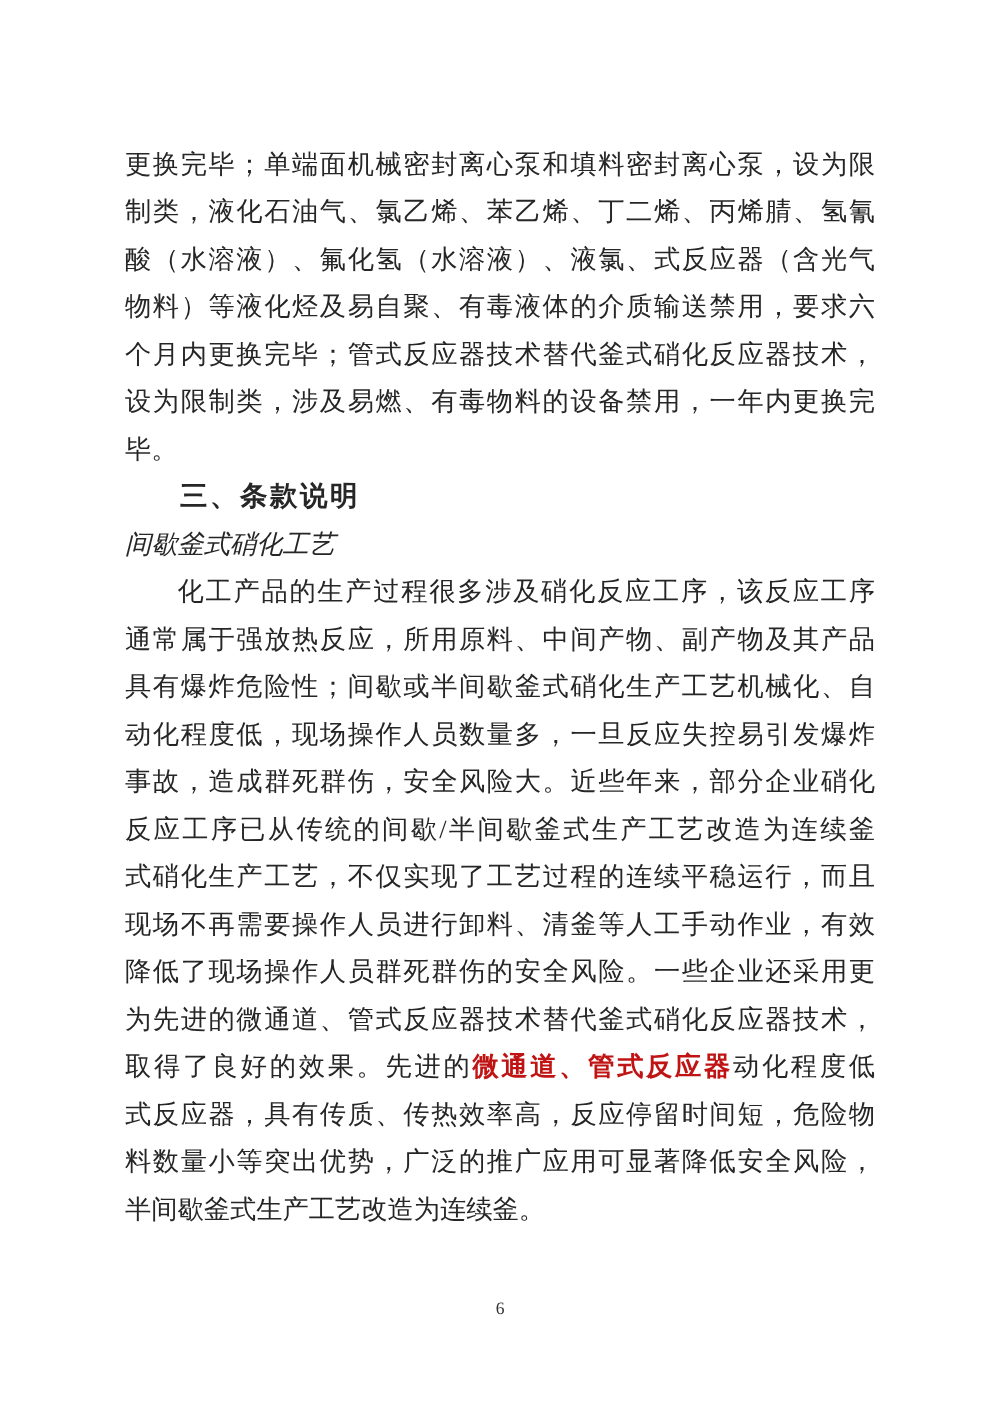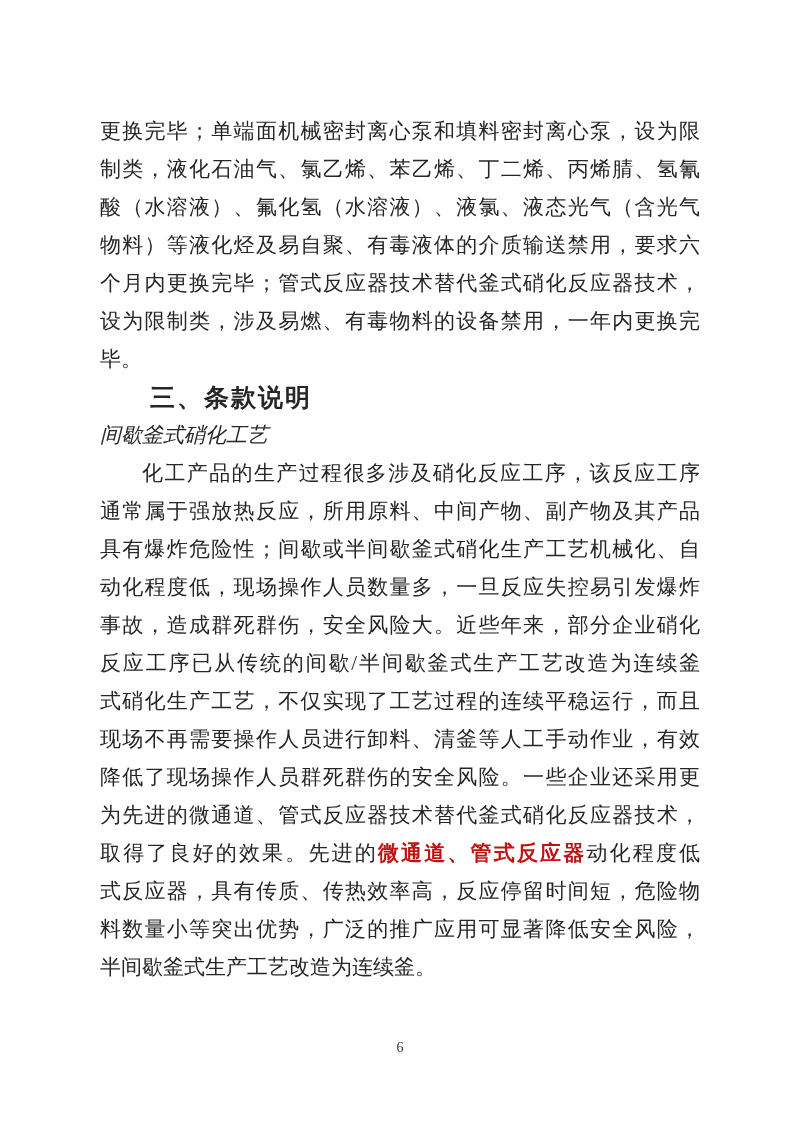--- a/index.html
+++ b/index.html
@@ -33,21 +33,21 @@
   }
   .line.end {
     text-align-last: left;
   }
   .line.indent {
     text-indent: 2em;
   }
   .block.heading .line {
     font-family: "Liberation Sans", "DejaVu Sans", sans-serif;
     font-weight: bold;
-    font-size: 25px;
+    font-size: 22px;
     letter-spacing: 2px;
   }
   .block.subheading .line {
     font-style: italic;
   }
   .red {
     color: #c01414;
     font-weight: bold;
     font-family: Liberation Mono, monospace;
   }
@@ -64,21 +64,21 @@
   }
 </style>
 </head>
 <body>
 
 <div class="page">
   <div class="content">
       <div class="block body">
         <div class="line"><span>更换完毕；单端面机械密封离心泵和填料密封离心泵，设为限</span></div>
         <div class="line"><span>制类，液化石油气、氯乙烯、苯乙烯、丁二烯、丙烯腈、氢氰</span></div>
-        <div class="line"><span>酸（水溶液）、氟化氢（水溶液）、液氯、液态光气（含光气</span></div>
+        <div class="line"><span>酸（水溶液）、氟化氢（水溶液）、液氯、式反应器（含光气</span></div>
         <div class="line"><span>物料）等液化烃及易自聚、有毒液体的介质输送禁用，要求六</span></div>
         <div class="line"><span>个月内更换完毕；管式反应器技术替代釜式硝化反应器技术，</span></div>
         <div class="line"><span>设为限制类，涉及易燃、有毒物料的设备禁用，一年内更换完</span></div>
         <div class="line end"><span>毕。</span></div>
       </div>
       <div class="block heading">
         <div class="line indent end"><span>三、条款说明</span></div>
       </div>
       <div class="block subheading">
         <div class="line end"><span>间歇釜式硝化工艺</span></div>

